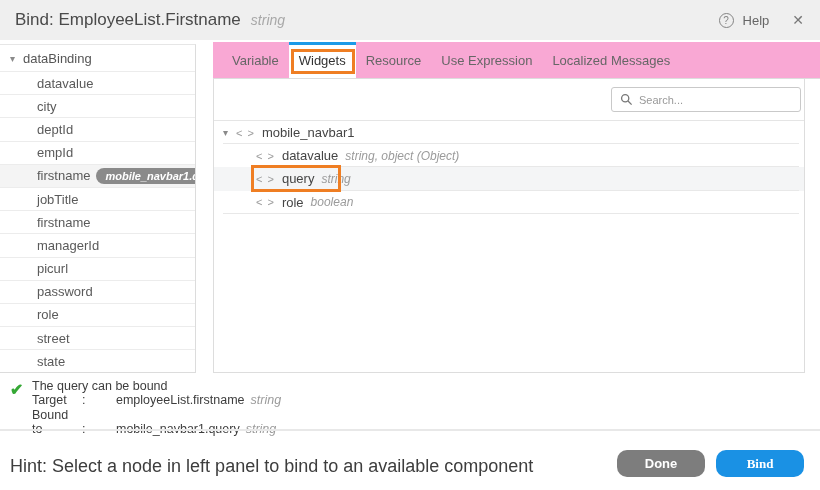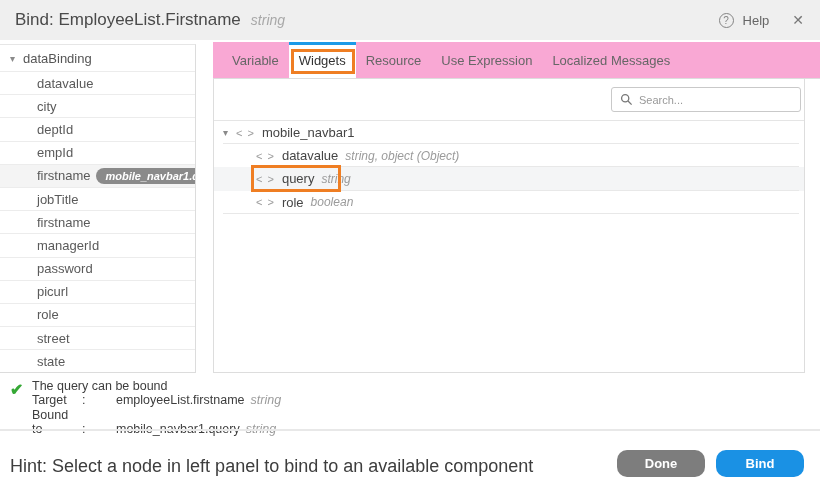--- a/index.html
+++ b/index.html
@@ -73,21 +73,21 @@
   .kv .c { display:inline-block; width:34px; }
   .kv .t { font-style:italic; color:#9b9b9b; margin-left:6px; }
 
   
   .divider { position:absolute; left:0; top:429px; width:820px; height:2px; background:#e8e8e8; }
   .hint { position:absolute; left:10px; top:456px; font-size:18px; color:#3d3d3d; }
   .btns { position:absolute; right:16px; top:450px; display:flex; gap:11px; }
   .btn { width:88px; height:27px; border:none; border-radius:10px; background:#7d7d7d;
     color:#fff; font-size:13px; font-weight:bold; font-family:"Liberation Sans", sans-serif;
     cursor:pointer; }
-  .btn.primary { background:#1a91e4; }
+  .btn.primary { background:#1a91e4;font-family:Liberation Serif, serif; }
 </style>
 </head>
 <body>
 
 <div class="stage">
 
   <div class="hdr">
     <span class="hdr-title">Bind: EmployeeList.Firstname</span>
     <span class="hdr-type">string</span>
     <div class="hdr-right">
@@ -121,24 +121,24 @@
     <div class="srow">
         <span>jobTitle</span>
       </div>
     <div class="srow">
         <span>firstname</span>
       </div>
     <div class="srow">
         <span>managerId</span>
       </div>
     <div class="srow">
+        <span>picurl</span>
+      </div>
+    <div class="srow">
         <span>password</span>
-      </div>
-    <div class="srow">
-        <span>picurl</span>
       </div>
     <div class="srow">
         <span>role</span>
       </div>
     <div class="srow">
         <span>street</span>
       </div>
     <div class="srow">
         <span>state</span>
       </div>

